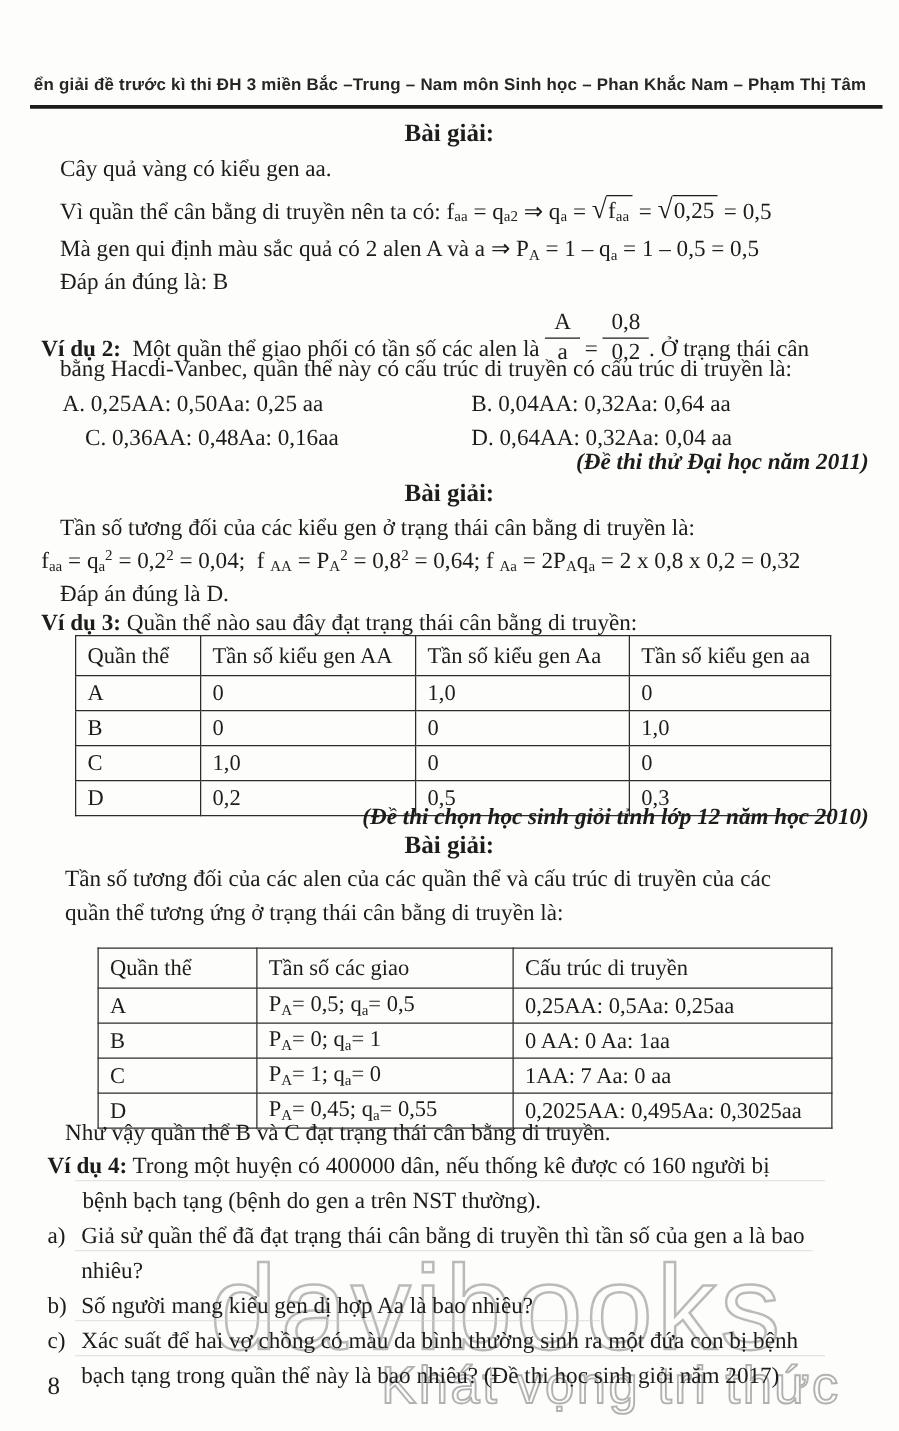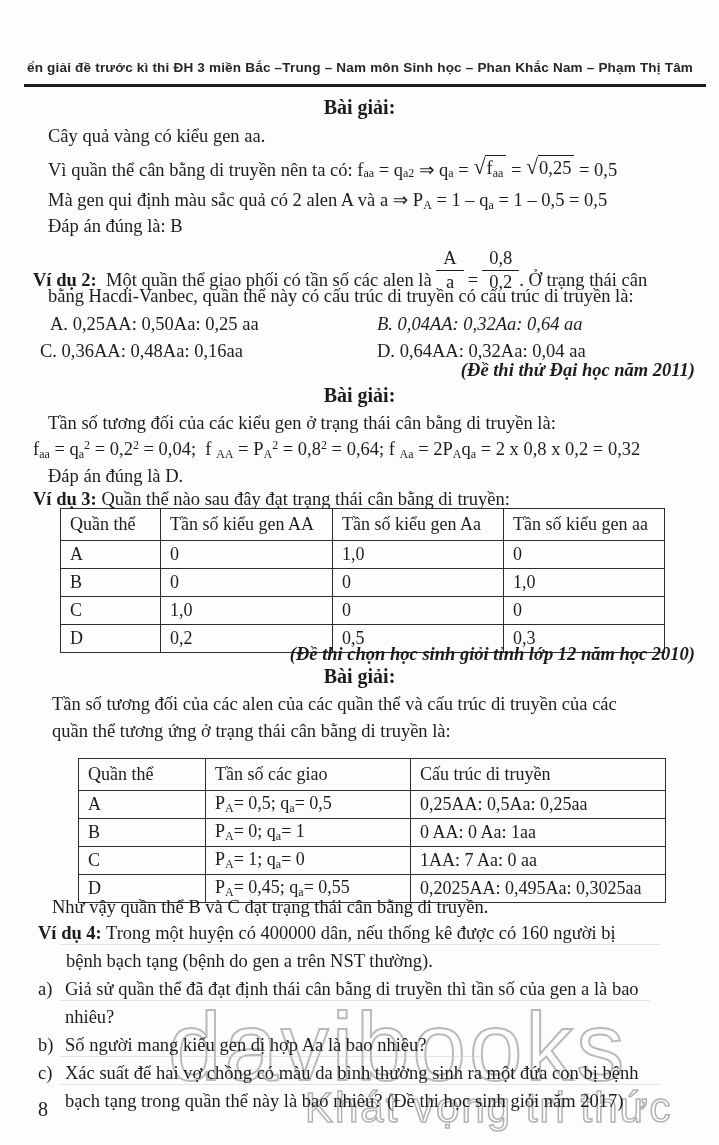--- a/index.html
+++ b/index.html
@@ -66,22 +66,22 @@
 
 <div class="abs txt content" style="left:48px;top:188px;"><span>Mà gen qui định màu sắc quả có 2 alen A và a ⇒ P</span><span class="sb">A</span><span> = 1 – q</span><span class="sb">a</span><span> = 1 – 0,5 = 0,5</span></div>
 
 <div class="abs txt content" style="left:48px;top:214px;">Đáp án đúng là: B</div>
 
 <div class="abs txt flexline content" style="left:33px;top:238px;height:54px;"><span class="bold">Ví dụ 2:</span><span>  Một quần thể giao phối có tần số các alen là </span><span class="frac"><span class="num">A</span><span class="den">a</span></span><span style="padding:0 4px;">=</span><span class="frac"><span class="num">0,8</span><span class="den">0,2</span></span><span>. Ở trạng thái cân</span></div>
 
 <div class="abs txt content" style="left:48px;top:284px;">bằng Hacdi-Vanbec, quần thể này có cấu trúc di truyền có cấu trúc di truyền là:</div>
 
 <div class="abs txt content" style="left:50px;top:312px;"><span>A.</span><span> 0,25AA: 0,50Aa: 0,25 aa</span></div>
-<div class="abs txt content" style="left:377px;top:312px;font-style:italic;"><span>B.</span><span> 0,04AA: 0,32Aa: 0,64 aa</span></div>
-<div class="abs txt content" style="left:40px;top:339px;text-align:center;"><span>C.</span><span> 0,36AA: 0,48Aa: 0,16aa</span></div>
+<div class="abs txt content" style="left:377px;top:312px;"><span>B.</span><span> 0,04AA: 0,32Aa: 0,64 aa</span></div>
+<div class="abs txt content" style="left:68px;top:339px;text-align:center;"><span>C.</span><span> 0,36AA: 0,48Aa: 0,16aa</span></div>
 <div class="abs txt content" style="left:377px;top:339px;"><span>D.</span><span> 0,64AA: 0,32Aa: 0,04 aa</span></div>
 
 <div class="abs src content" style="right:24px;top:360px;">(Đề thi thử Đại học năm 2011)</div>
 
 <div class="abs center-title content" style="top:384px;">Bài giải:</div>
 <div class="abs txt content" style="left:48px;top:411px;">Tần số tương đối của các kiểu gen ở trạng thái cân bằng di truyền là:</div>
 
 <div class="abs txt content" style="left:33px;top:437px;"><span>f</span><span class="sb">aa</span><span> = q</span><span class="sb">a</span><span class="sp">2</span><span> = 0,2</span><span class="sp">2</span><span style="white-space:pre;"> = 0,04;  f </span><span class="sb">AA</span><span> = P</span><span class="sb">A</span><span class="sp">2</span><span> = 0,8</span><span class="sp">2</span><span> = 0,64; f </span><span class="sb">Aa</span><span> = 2P</span><span class="sb">A</span><span>q</span><span class="sb">a</span><span> = 2 x 0,8 x 0,2 = 0,32</span></div>
 
 <div class="abs txt content" style="left:48px;top:464px;">Đáp án đúng là D.</div>
@@ -173,21 +173,21 @@
     </tr>
   </tbody>
 </table>
 
 <div class="abs txt content" style="left:52px;top:895px;">Như vậy quần thể B và C đạt trạng thái cân bằng di truyền.</div>
 
 <div class="abs txt content" style="left:38px;top:921px;"><span class="bold">Ví dụ 4:</span><span> Trong một huyện có 400000 dân, nếu thống kê được có 160 người bị</span></div>
 <div class="abs txt content" style="left:66px;top:949px;text-align:right;">bệnh bạch tạng (bệnh do gen a trên NST thường).</div>
 
 <div class="abs txt content" style="left:38px;top:977px;">a)</div>
-<div class="abs txt content" style="left:65px;top:977px;">Giả sử quần thể đã đạt định thái cân bằng di truyền thì tần số của gen a là bao</div>
+<div class="abs txt content" style="left:65px;top:977px;">Giả sử quần thể đã đạt trạng thái cân bằng di truyền thì tần số của gen a là bao</div>
 <div class="abs txt content" style="left:65px;top:1005px;">nhiêu?</div>
 
 <div class="abs txt content" style="left:38px;top:1033px;">b)</div>
 <div class="abs txt content" style="left:65px;top:1033px;">Số người mang kiểu gen dị hợp Aa là bao nhiêu?</div>
 
 <div class="abs txt content" style="left:38px;top:1061px;">c)</div>
 <div class="abs txt content" style="left:65px;top:1061px;">Xác suất để hai vợ chồng có màu da bình thường sinh ra một đứa con bị bệnh</div>
 <div class="abs txt content" style="left:65px;top:1089px;">bạch tạng trong quần thể này là bao nhiêu? (Đề thi học sinh giỏi năm 2017)</div>
 
 <div class="abs scan-line" style="left:60px;top:944px;width:600px;"></div>

